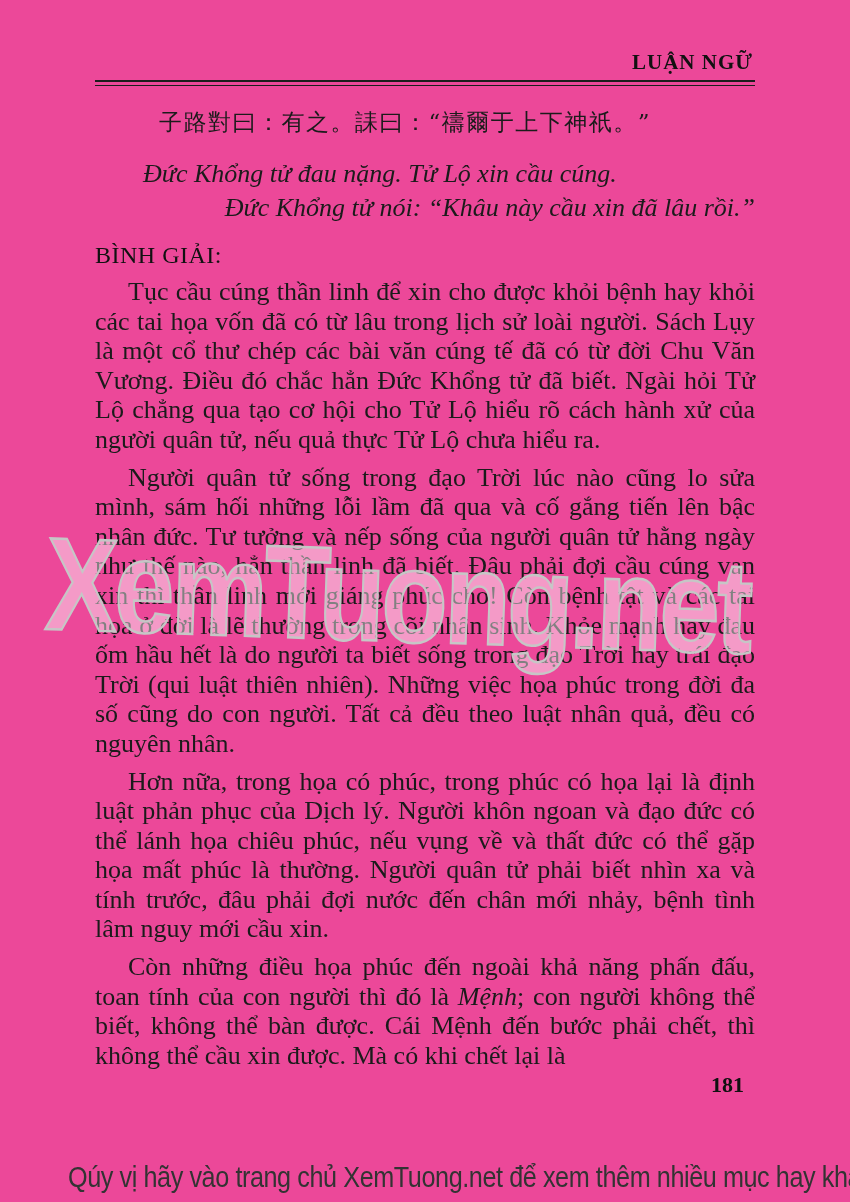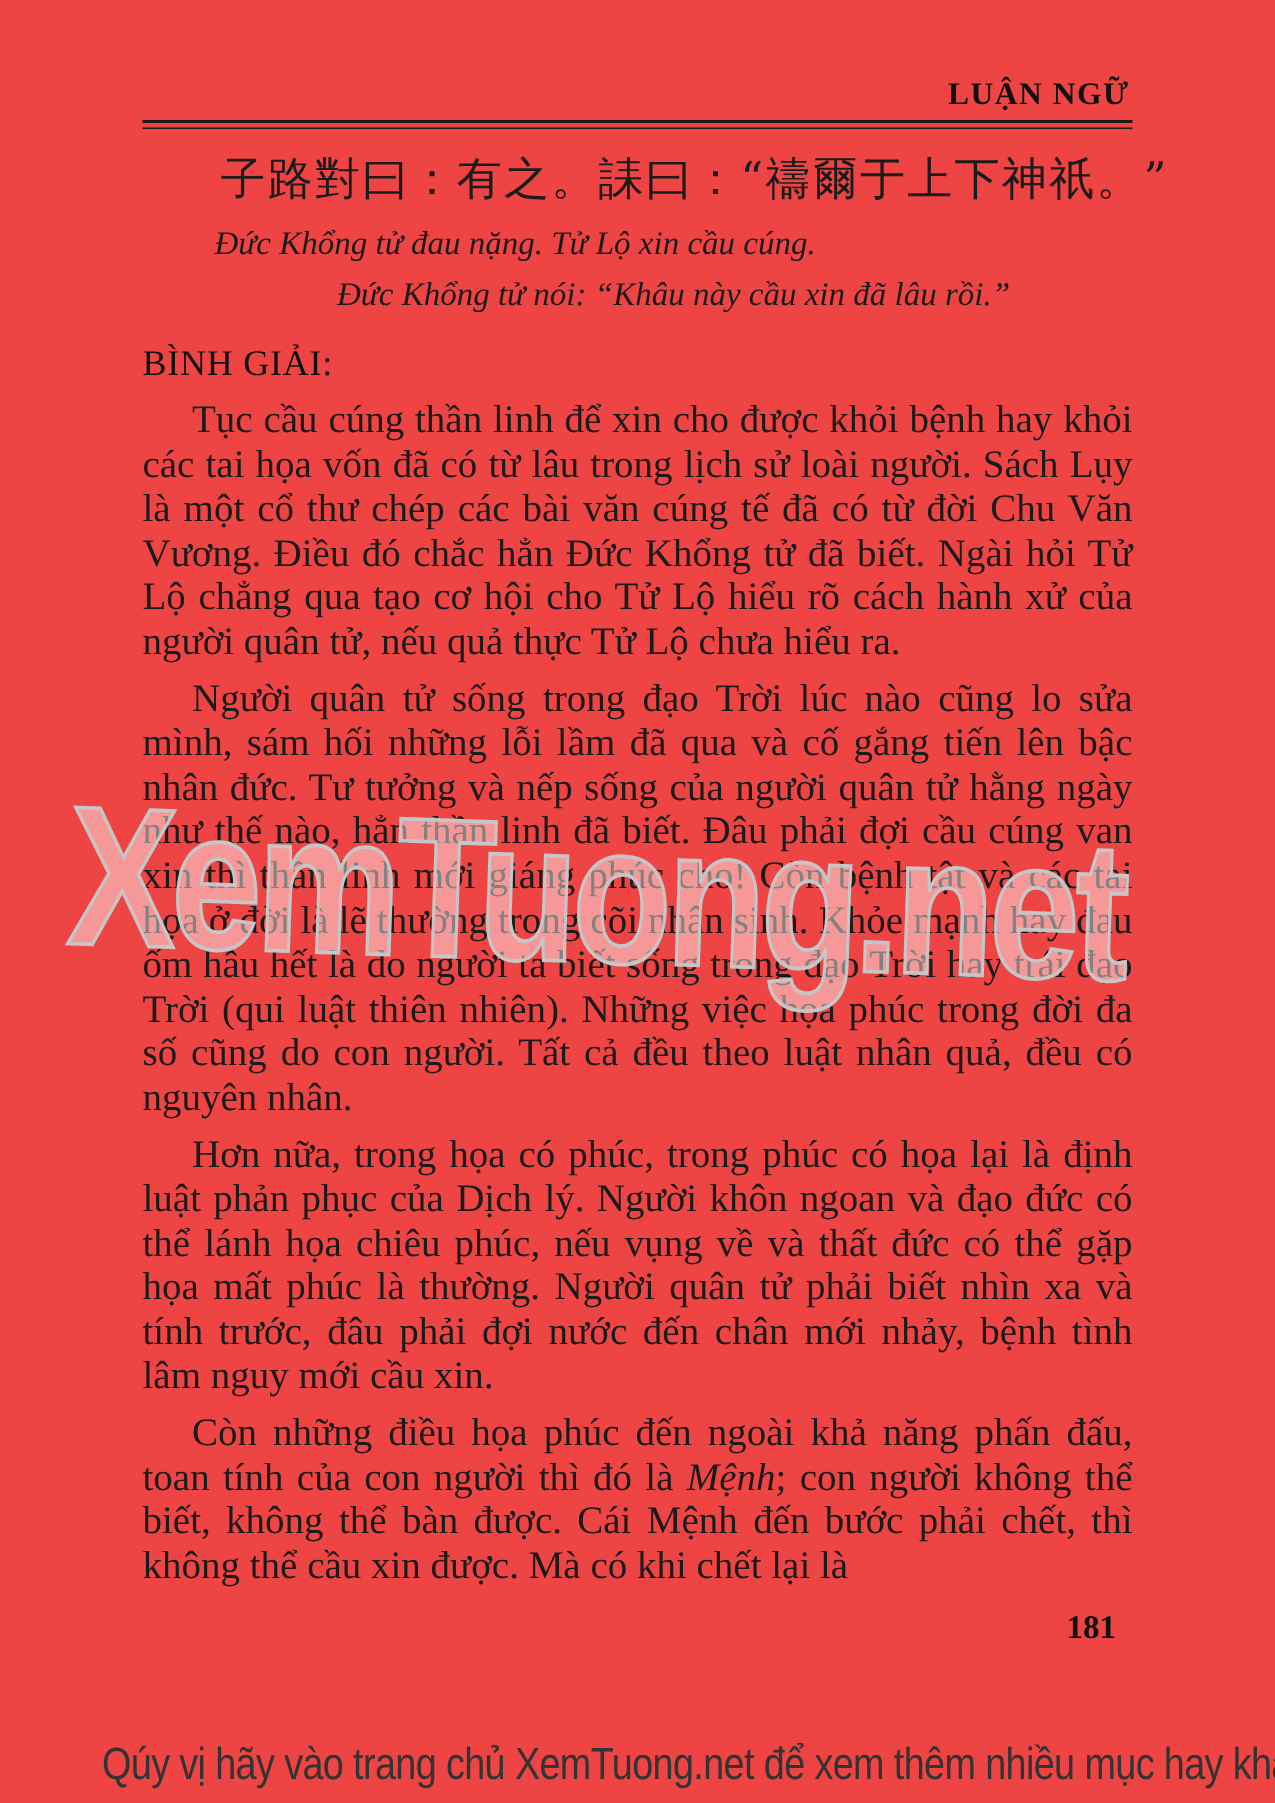--- a/index.html
+++ b/index.html
@@ -4,21 +4,21 @@
 <style>
   html, body {
     margin: 0;
     padding: 0;
     background: #ffffff;
   }
   .page {
     position: relative;
     width: 850px;
     height: 1202px;
-    background: #ef4444;
+    background: #ec4899;
     overflow: hidden;
     font-family: "Liberation Serif", "DejaVu Serif", serif;
     color: #161616;
   }
   .content {
     position: absolute;
     left: 95px;
     top: 50px;
     width: 660px;
   }
@@ -35,22 +35,22 @@
     margin-top: 5px;
     height: 3px;
     border-top: 2px solid #1c1c1c;
     border-bottom: 1.6px solid #1c1c1c;
   }
   
   .hanvan {
     margin: 14px 0 6px 48px;
   }
   .hanvan p {
-    margin: 4px;
-    font-size: 30px;
+    margin: 16px;
+    font-size: 23px;
     line-height: 40px;
     letter-spacing: 1.5px;
     font-family: "DejaVu Serif", "Liberation Serif", serif;
     color: #1b1b1b;
     white-space: nowrap;
   }
   
   .phienam {
     margin: 10px 0 0 48px;
   }
@@ -68,26 +68,26 @@
     font-weight: bold;
     font-style: italic;
     color: #111;
   }
   .dichnghia {
     margin: 0 0 0 48px;
   }
   .dichnghia p {
     margin: 0 0 1px 0;
     font-style: italic;
-    font-size: 22px;
+    font-size: 26px;
     line-height: 32.5px;
     color: #1b1b1b;
     text-align: justify;
   }
-  .dichnghia p:last-child { text-align: center; }
+  .dichnghia p:last-child { text-align: right; }
   
   .binh-heading {
     margin: 18px 0 8px 0;
     font-size: 24px;
     font-weight: normal;
     letter-spacing: 0.5px;
     color: #111;
   }
   .binhgiai p {
     margin: 0 0 8px 0;

